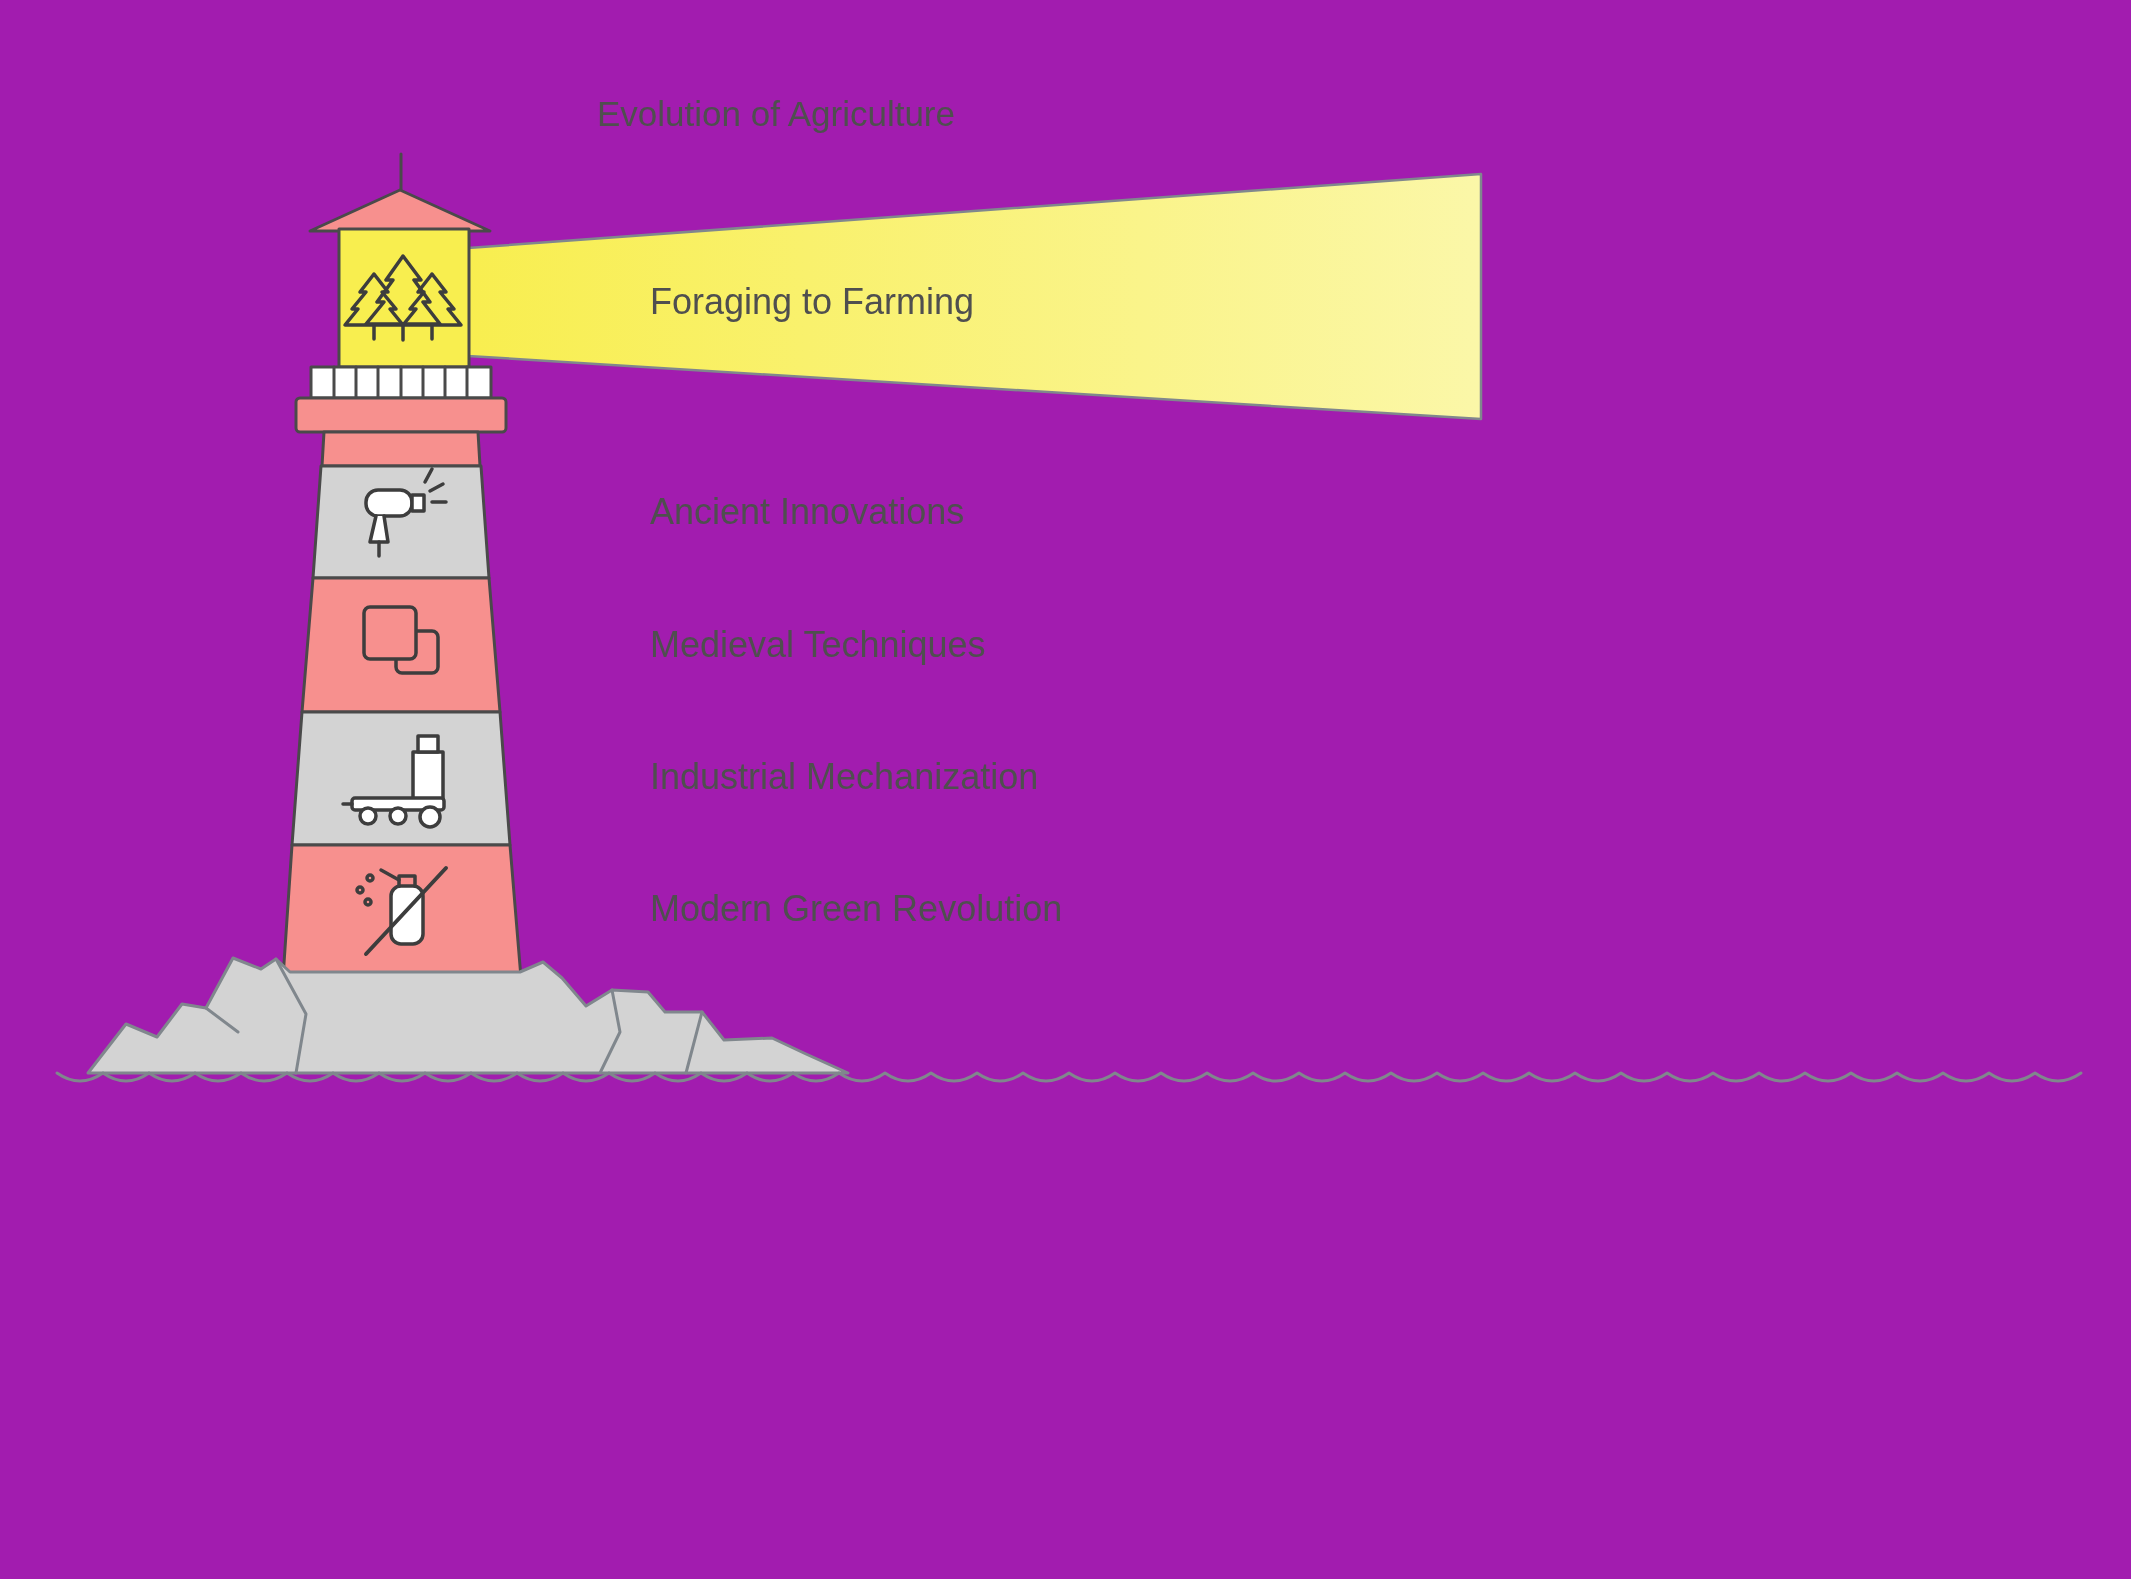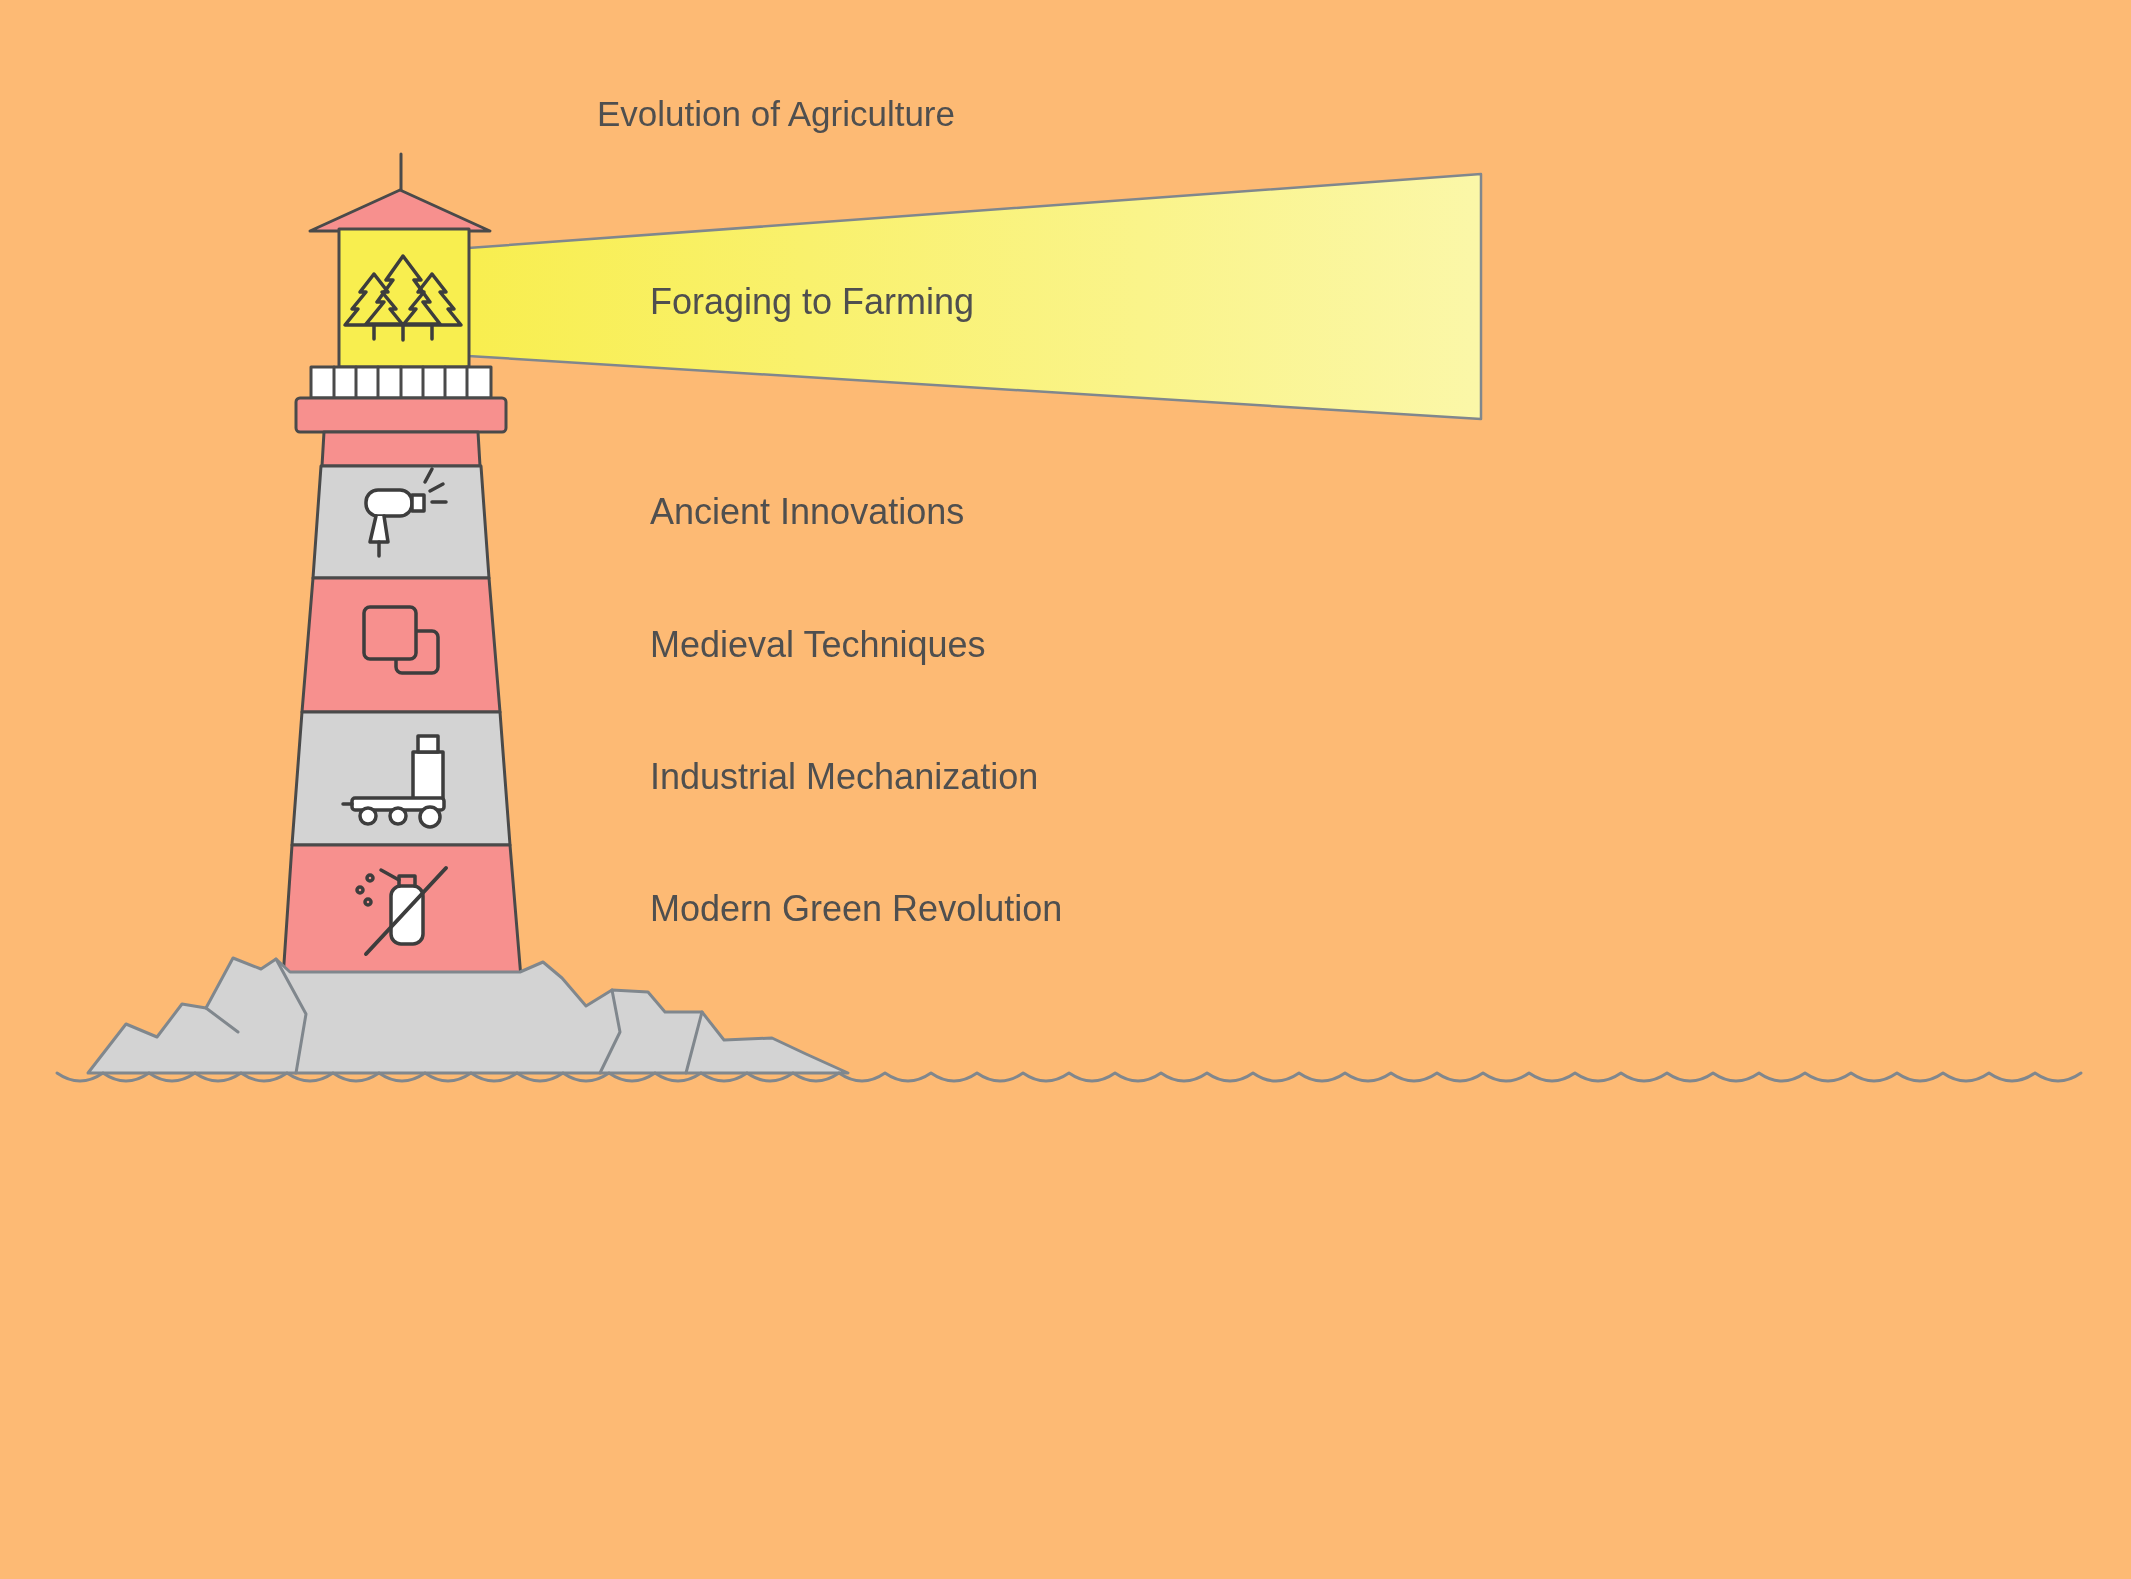--- a/index.html
+++ b/index.html
@@ -1,16 +1,16 @@
 <!DOCTYPE html>
 <html style="--red: #f7908e; --gray: #d3d3d3; --yellow: #f8ee4f; --yellow_light: #fbf7a8; --outline: #4a4a4a; --outline_soft: #80878d; --icon_stroke: #3d3d3d; --text: #4f4f4f;"><head>
 <meta charset="utf-8">
 <style>
   html,body{margin:0;padding:0;background:#ffffff;}
-  .stage{width:2131px;height:1579px;position:relative;background:#fdba74;overflow:hidden;}
+  .stage{width:2131px;height:1579px;position:relative;background:#a21caf;overflow:hidden;}
   svg{display:block;}
   text{font-family:"Liberation Sans","DejaVu Sans",sans-serif;fill:var(--text);}
   .title{font-size:35px;}
   .label{font-size:36px;}
   .fill-red{fill:var(--red);}
   .fill-gray{fill:var(--gray);}
   .fill-yellow{fill:var(--yellow);}
   .fill-white{fill:#ffffff;}
   .no-fill{fill:none;}
   .outline{stroke:var(--outline);stroke-width:3;stroke-linejoin:round;stroke-linecap:round;}

